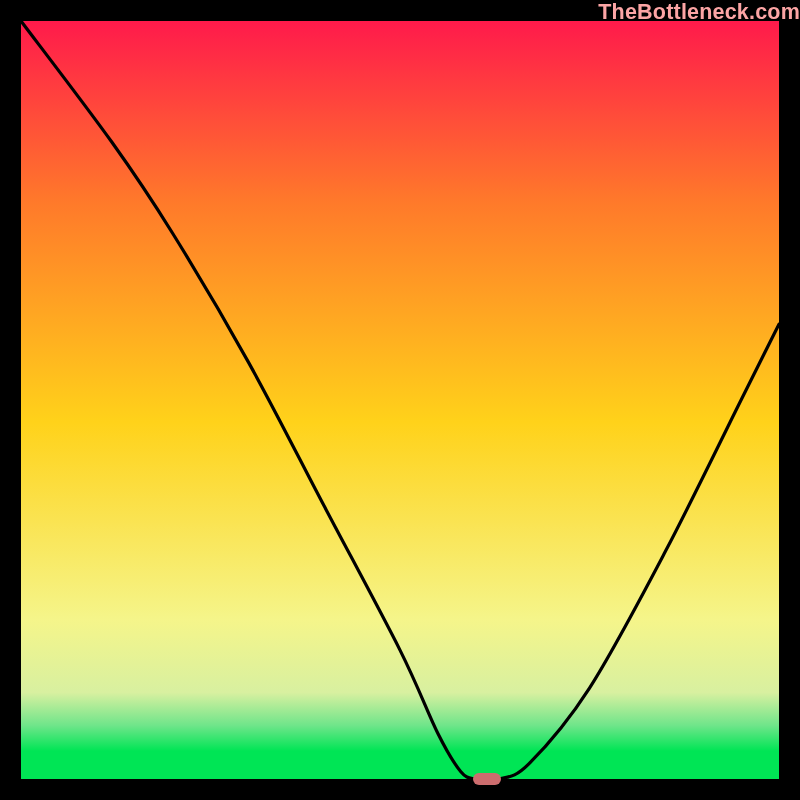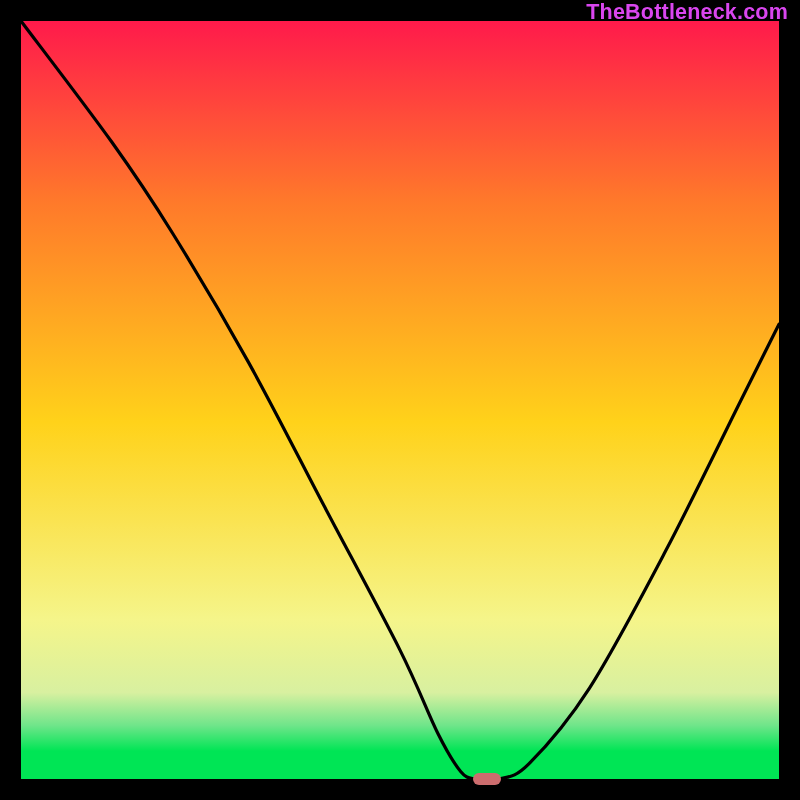--- a/index.html
+++ b/index.html
@@ -50,25 +50,25 @@
     position: absolute;
     width: 28px;
     height: 12px;
     border-radius: 6px;
     background: #cc6d6e;
     transform: translate(-50%, -50%);
   }
   .watermark {
     position: absolute;
     top: 0;
-    right: 12px;
+    right: 0;
     font-family: Arial, Helvetica, sans-serif;
     font-size: 21.5px;
     font-weight: 600;
-    color: #d946ef;
+    color: #fca5a5;
     letter-spacing: 0.2px;
     margin-left: 48px;
   }
 </style>
 </head>
 <body>
 
 <div class="stage">
   <div class="watermark">TheBottleneck.com</div>
 

